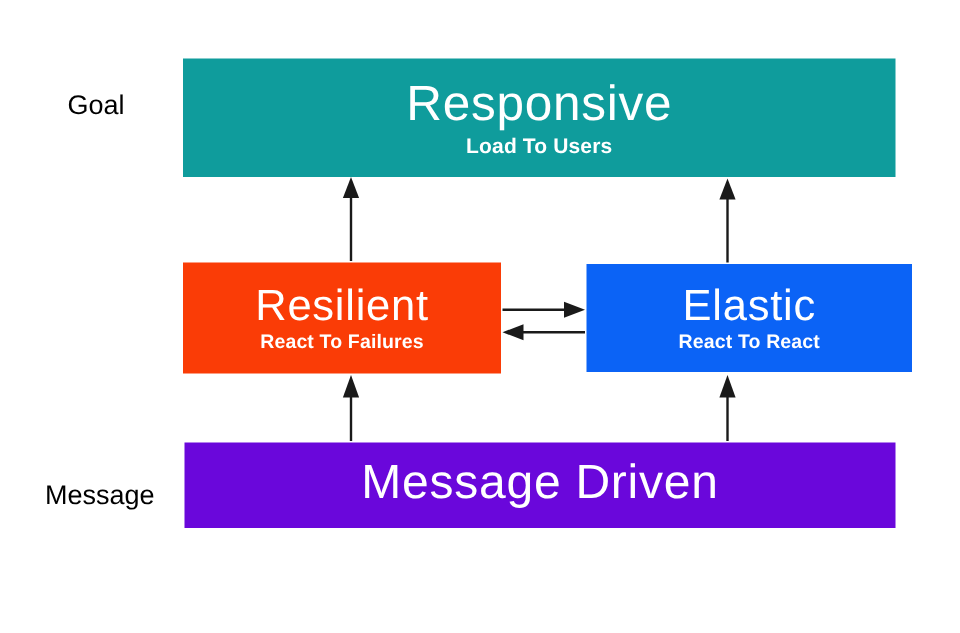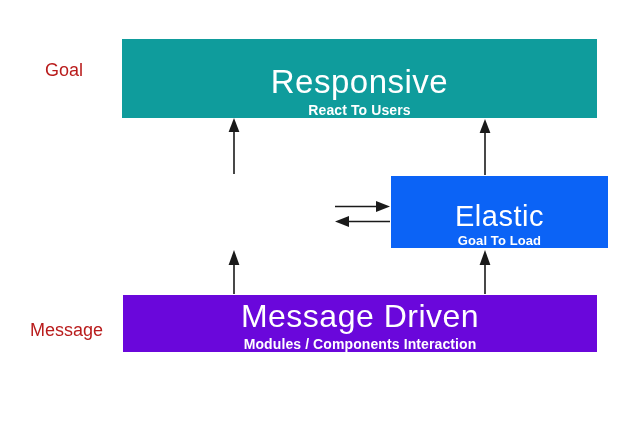--- a/index.html
+++ b/index.html
@@ -14,21 +14,21 @@
     position: relative;
     width: 640px;
     height: 422px;
     background: #ffffff;
     overflow: hidden;
   }
 
   
   .row-label {
     position: absolute;
-    color: #b91c1c;
+    color: #000000;
     font-family: "Liberation Sans", sans-serif;
     white-space: nowrap;
     text-align: left;
   }
   #label-goal {
     left: 45px;
     top: 60px;
     font-size: 18px;
   }
   #label-principles {
@@ -42,21 +42,21 @@
     top: 320px;
     font-size: 18px;
   }
 
   
   .box {
     position: absolute;
     display: flex;
     flex-direction: column;
     align-items: center;
-    justify-content: flex-end;
+    justify-content: center;
     color: #ffffff;
     text-align: center;
     box-sizing: border-box;
   }
   .box .title {
     font-family: "Liberation Sans", sans-serif;
     font-weight: 400;
     line-height: 1.05;
     letter-spacing: 0.5px;
   }
@@ -118,32 +118,35 @@
 
 <div id="canvas">
 
   <div class="row-label" id="label-goal">Goal</div>
 
 
   <div class="row-label" id="label-method">Message</div>
 
   <div class="box" id="box-responsive" style="background:#0f9c9c;">
     <div class="title">Responsive</div>
-    <div class="subtitle">React To Users</div>
+    <div class="subtitle">Load To Users</div>
   </div>
 
+  <div class="box" id="box-resilient" style="background:#fa3c06;">
+    <div class="title">Resilient</div>
+    <div class="subtitle">React To Failures</div>
+  </div>
 
   <div class="box" id="box-elastic" style="background:#0b63f6;">
     <div class="title">Elastic</div>
-    <div class="subtitle">Goal To Load</div>
+    <div class="subtitle">React To React</div>
   </div>
 
   <div class="box" id="box-message-driven" style="background:#6a07db;">
     <div class="title">Message Driven</div>
-    <div class="subtitle">Modules / Components Interaction</div>
   </div>
 
   <svg id="arrows" viewBox="0 0 640 422">
 
     <g>
       <line x1="234" y1="174" x2="234" y2="128" stroke="#1a1a1a" stroke-width="1.6"></line>
       <polygon points="234,118 228.6,132 239.4,132" fill="#1a1a1a"></polygon>
     </g>
 
     <g>

